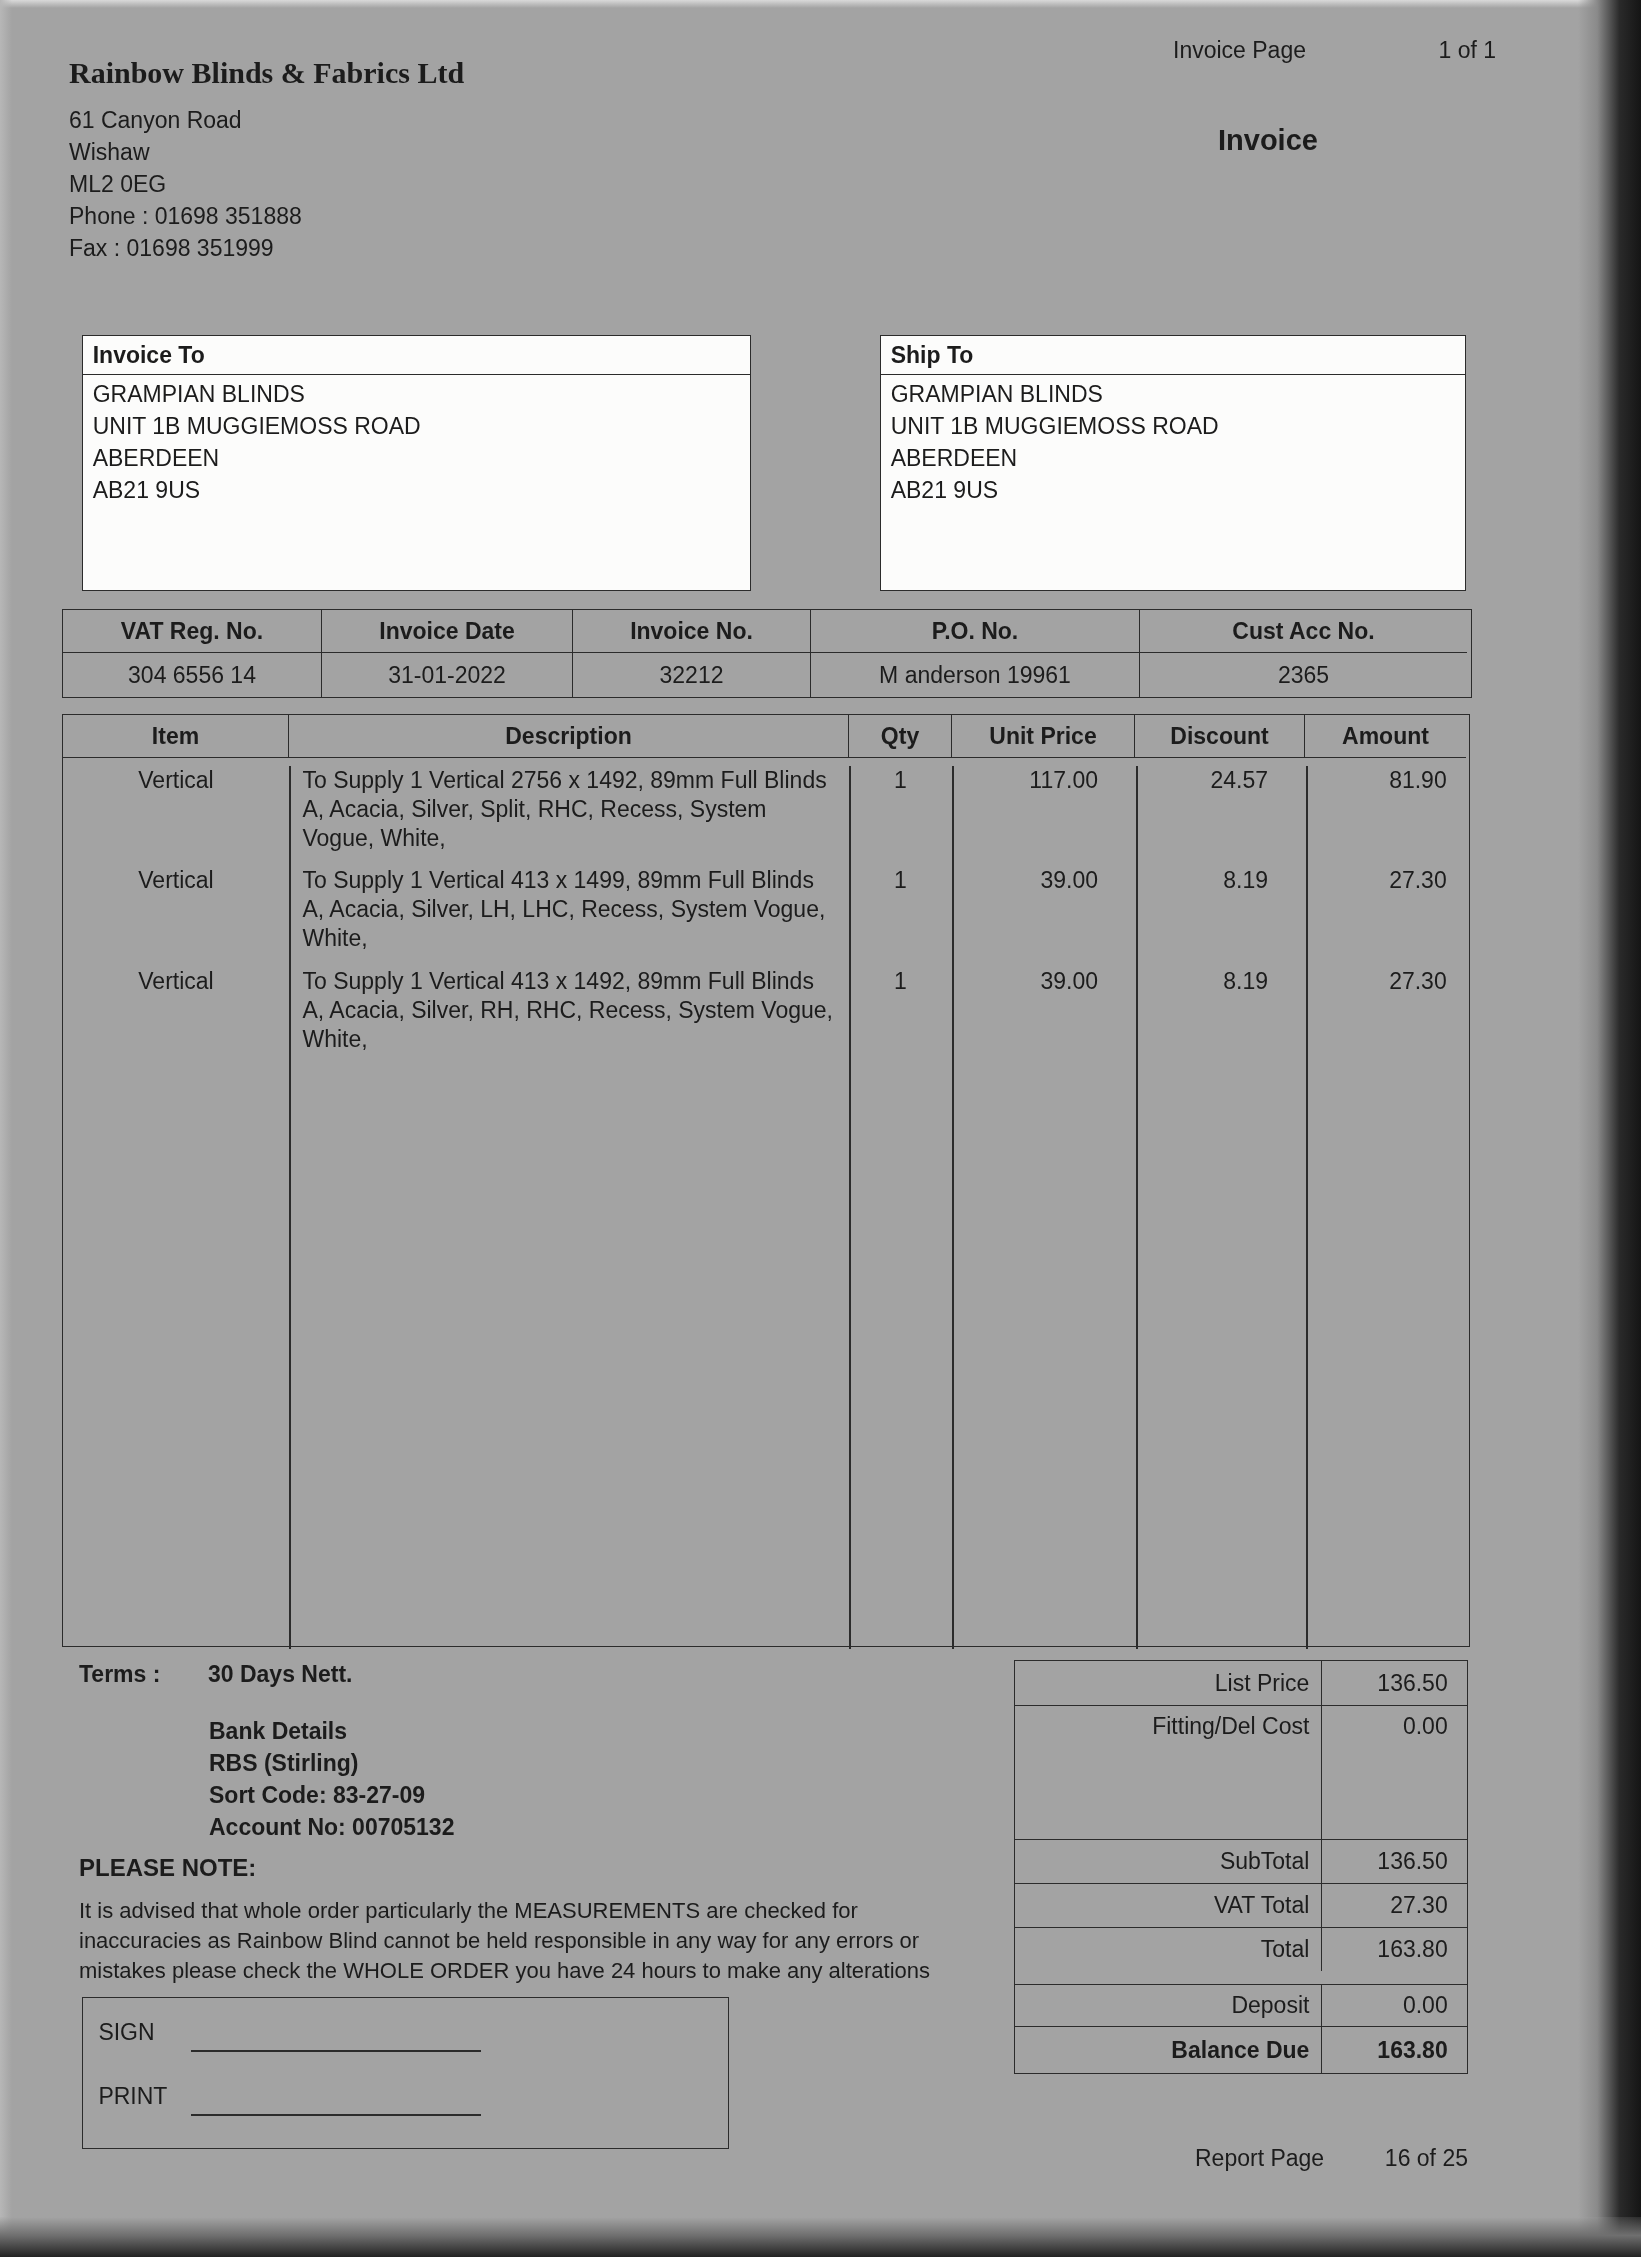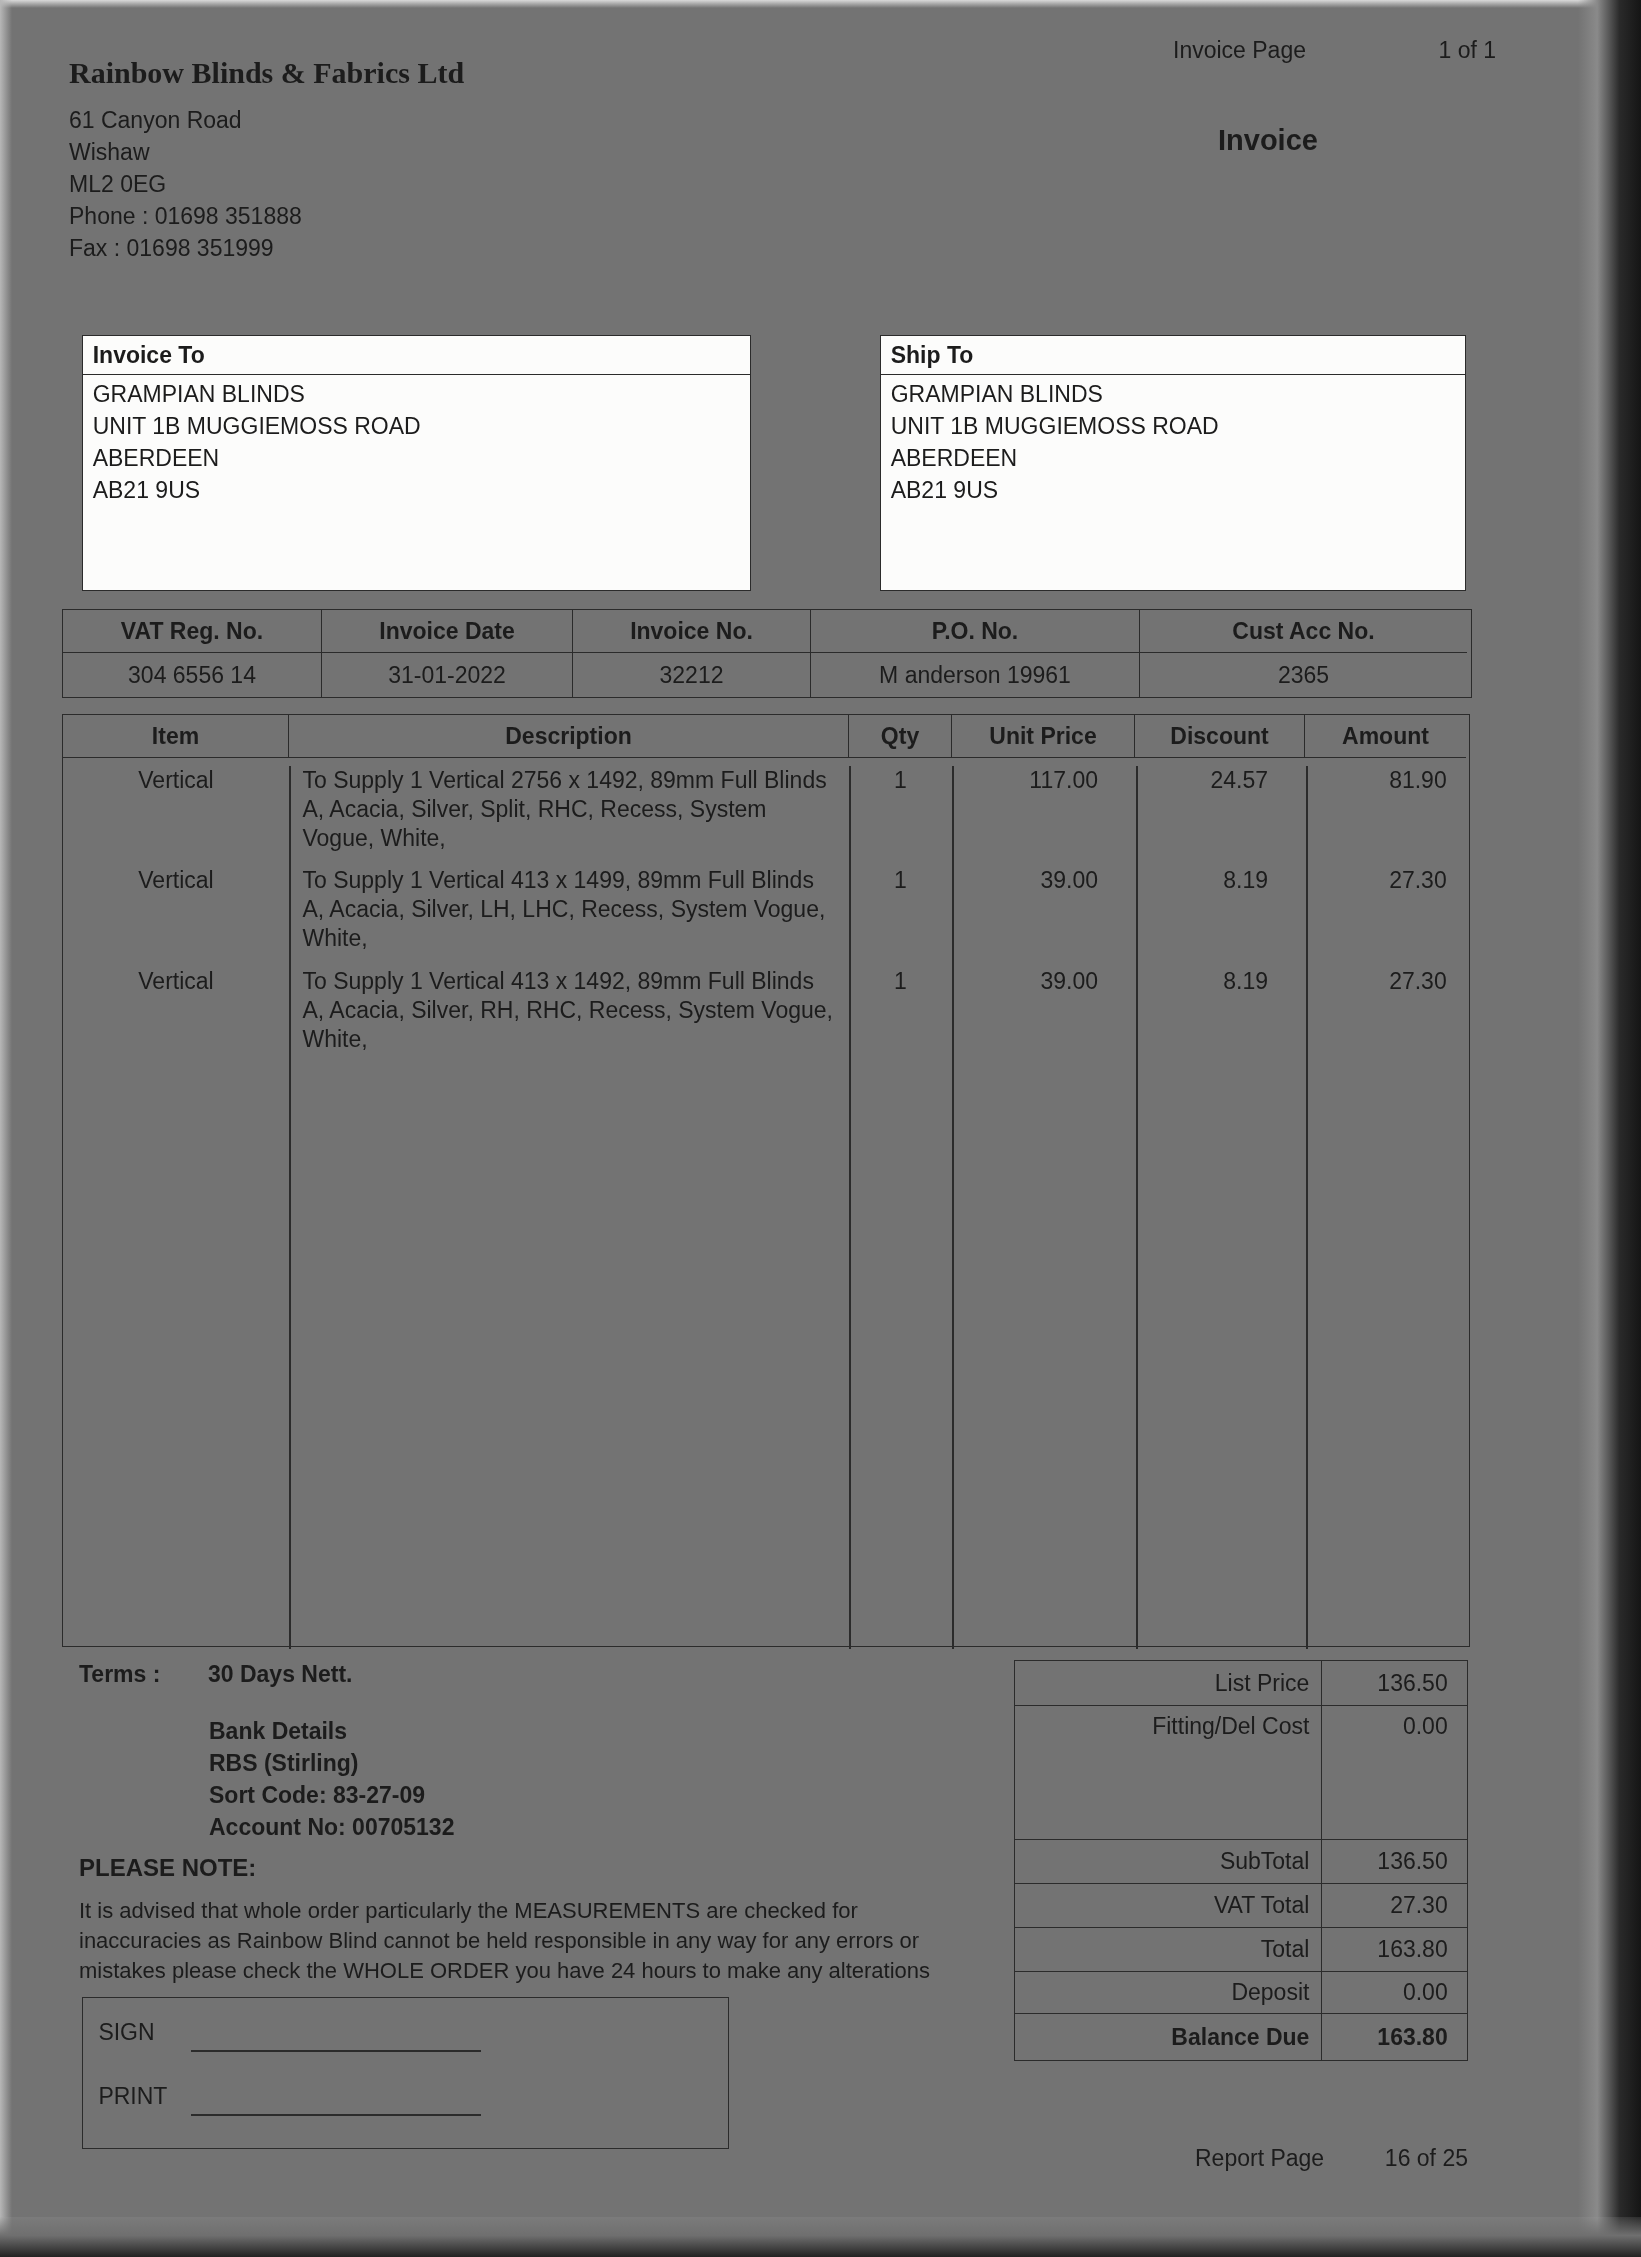--- a/index.html
+++ b/index.html
@@ -1,19 +1,19 @@
 <!DOCTYPE html>
 <html><head>
 <meta charset="utf-8">
 <style>
   html,body{margin:0;padding:0;background:#888;}
   .page{
     position:relative;
     width:1641px;height:2257px;
-    background:#737373;
+    background:#a3a3a3;
     font-family:"Liberation Sans", sans-serif;
     color:#1c1c1c;
     font-size:23px;
     overflow:hidden;
   }
   .abs{position:absolute;}
 
   
   .scan-right{left:1578px;top:0;width:64px;height:2257px;
     background:linear-gradient(to right, rgba(180,180,180,0), #8a8a8a 30%, #2a2a2a 65%, #141414 100%);}
@@ -81,21 +81,21 @@
   .totals-row:first-child{border-top:none;}
   .totals-label{width:307px;border-right:1.9px solid #2b2b2b;text-align:center;padding-right:11.6px;box-sizing:border-box;align-self:stretch;display:flex;align-items:center;justify-content:flex-end;}
   .totals-value{flex:1;text-align:right;padding-right:19.3px;}
   .row-listprice{height:44px;}
   .row-fitting{height:133px;align-items:flex-start;}
   .row-fitting .totals-label{align-items:flex-start;padding-top:6.8px;}
   .row-fitting .totals-value{padding-top:6.8px;}
   .row-subtotal{height:43px;}
   .row-vat{height:43px;}
   .row-total{height:43px;}
-  .row-deposit{height:41px;}
+  .row-deposit{height:41px;margin-top:13px;}
   .row-balance{height:46px;}
   .row-balance .totals-label, .row-balance .totals-value{font-weight:bold;}
 
   .report-indicator{left:1163px;top:2145px;width:273px;display:flex;justify-content:space-between;margin-left:32px;}
 </style>
 </head>
 <body>
 
 <div class="page">
 

